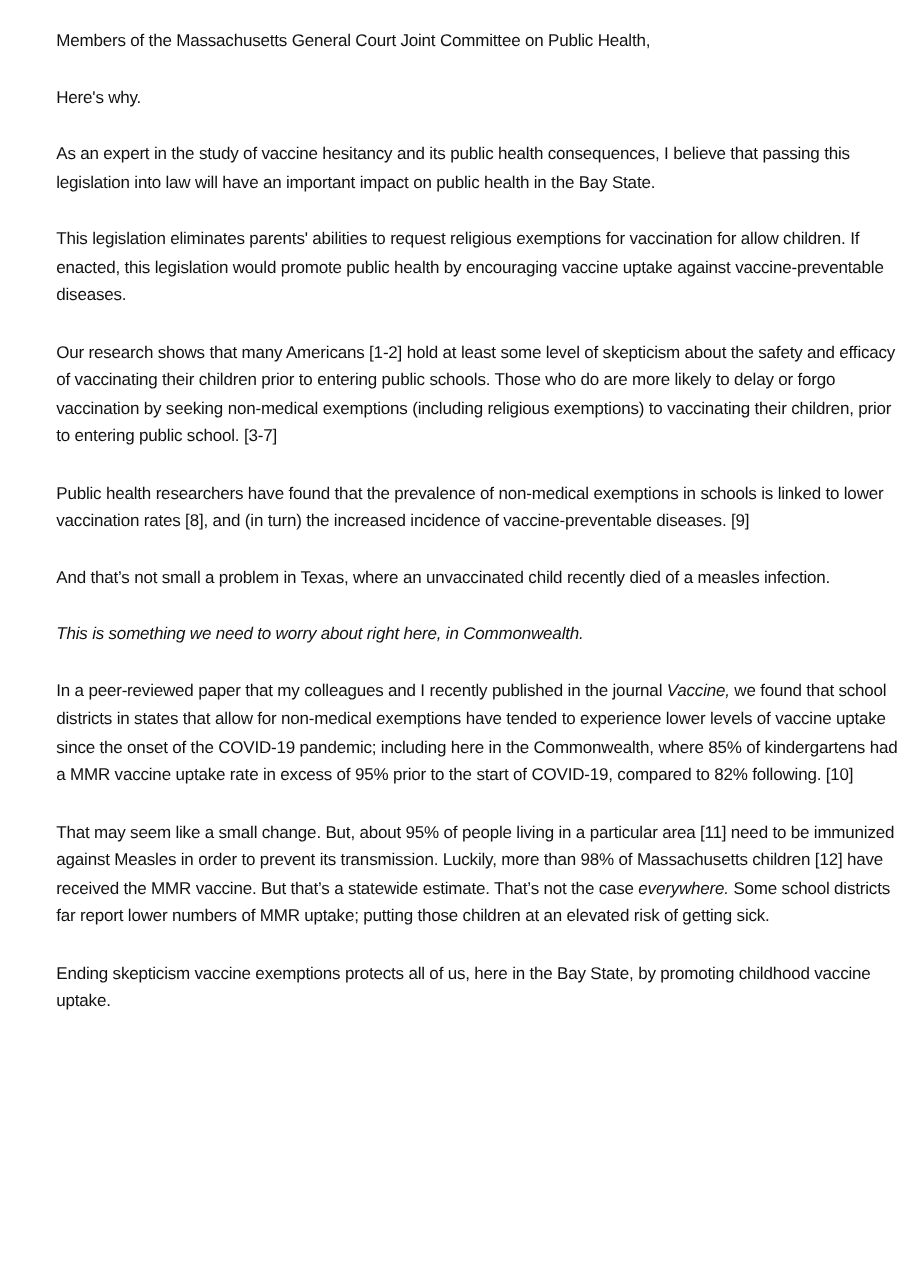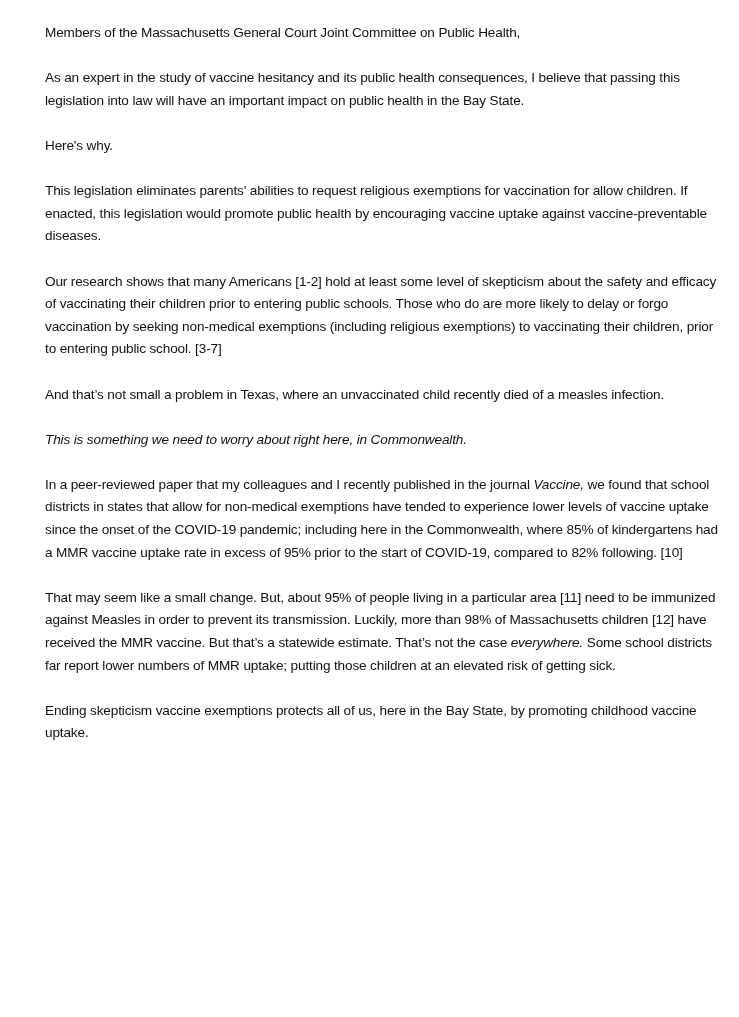--- a/index.html
+++ b/index.html
@@ -30,28 +30,29 @@
     }
   </style>
 </head>
 <body>
 
 <div class="doc">
   <p class="para">Members of the Massachusetts General Court Joint Committee on Public Health,</p>
 
 
 
+  <p class="para">Here's why.</p>
+
   <p class="para">As an expert in the study of vaccine hesitancy and its public health consequences, I believe that passing this legislation into law will have an important impact on public health in the Bay State.</p>
-
-  <p class="para">Here's why.</p>
 
   <p class="para">This legislation eliminates parents' abilities to request religious exemptions for vaccination for allow children. If enacted, this legislation would promote public health by encouraging vaccine uptake against vaccine-preventable diseases.</p>
 
   <p class="para">Our research shows that many Americans [1-2] hold at least some level of skepticism about the safety and efficacy of vaccinating their children prior to entering public schools. Those who do are more likely to delay or forgo vaccination by seeking non-medical exemptions (including religious exemptions) to vaccinating their children, prior to entering public school. [3-7]</p>
 
+  <p class="para">Public health researchers have found that the prevalence of non-medical exemptions in schools is linked to lower vaccination rates [8], and (in turn) the increased incidence of vaccine-preventable diseases. [9]</p>
 
   <p class="para">And that’s not small a problem in Texas, where an unvaccinated child recently died of a measles infection.</p>
 
   <p class="para em">This is something we need to worry about right here, in Commonwealth.</p>
 
   <p class="para"><span>In a peer-reviewed paper that my colleagues and I recently published in the journal </span><span class="em">Vaccine,</span><span> we found that school districts in states that allow for non-medical exemptions have tended to experience lower levels of vaccine uptake since the onset of the COVID-19 pandemic; including here in the Commonwealth, where 85% of kindergartens had a MMR vaccine uptake rate in excess of 95% prior to the start of COVID-19, compared to 82% following. [10]</span></p>
 
   <p class="para"><span>That may seem like a small change. But, about 95% of people living in a particular area [11] need to be immunized against Measles in order to prevent its transmission. Luckily, more than 98% of Massachusetts children [12] have received the MMR vaccine. But that’s a statewide estimate. That’s not the case </span><span class="em">everywhere.</span><span> Some school districts far report lower numbers of MMR uptake; putting those children at an elevated risk of getting sick.</span></p>
 
   <p class="para">Ending skepticism vaccine exemptions protects all of us, here in the Bay State, by promoting childhood vaccine uptake.</p>

